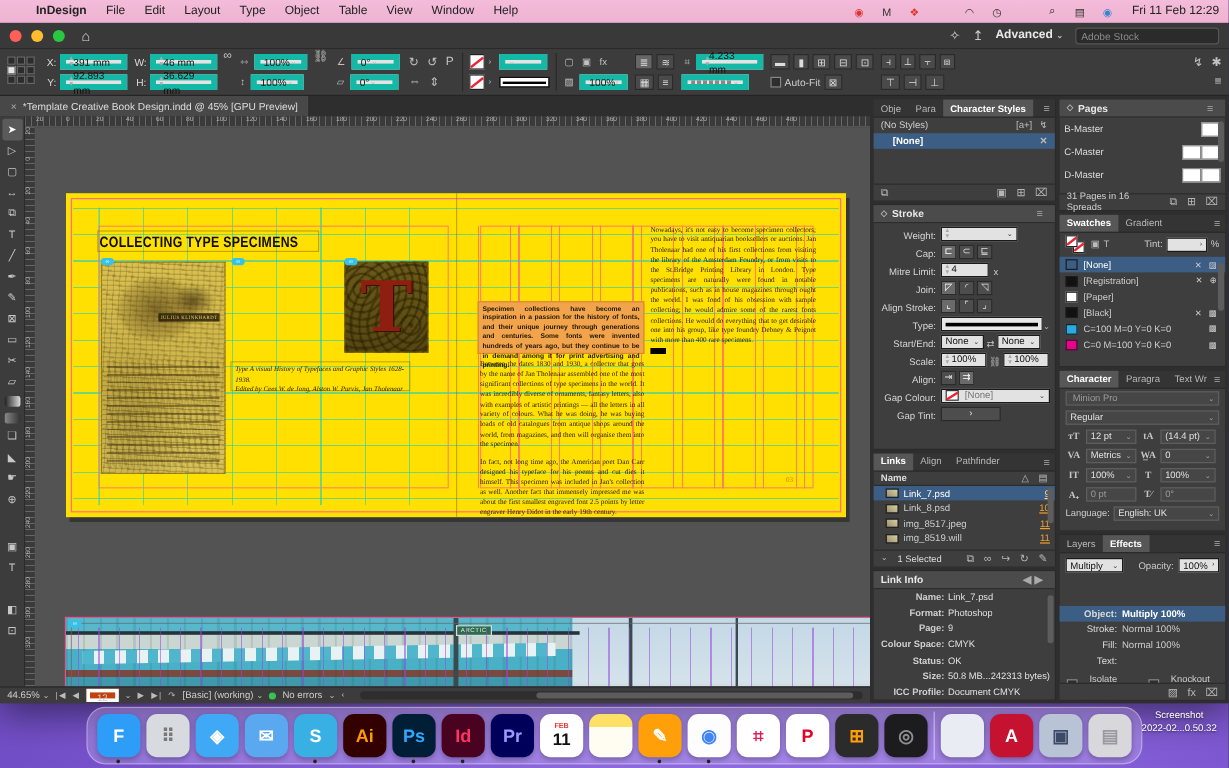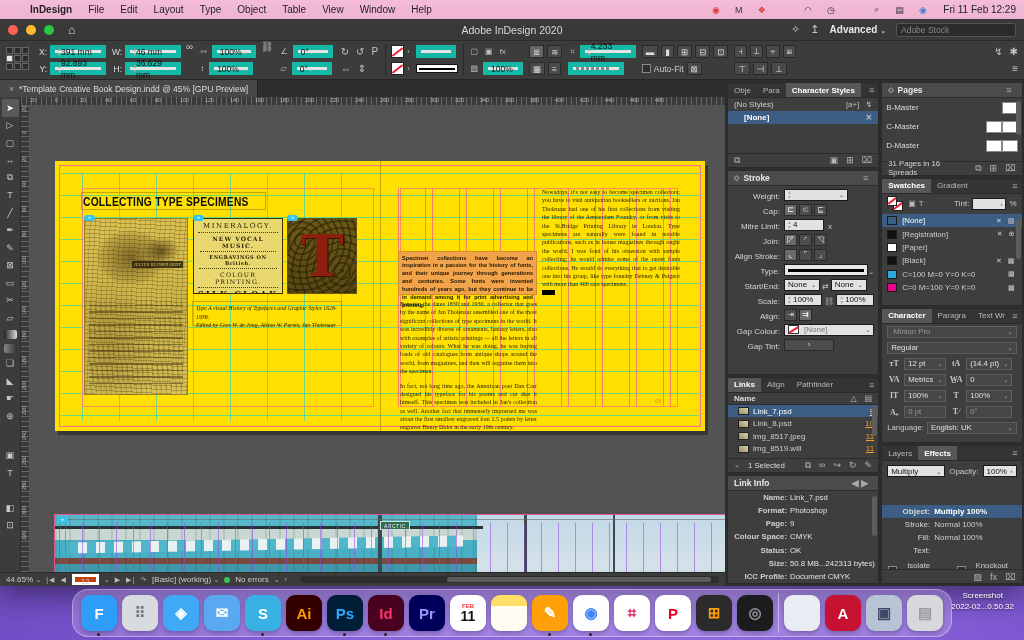--- a/index.html
+++ b/index.html
@@ -336,21 +336,20 @@
     </span>
   </div>
 
   <div class="window">
 
     <div class="titlebar">
       <span class="tl r"></span>
       <span class="tl y"></span>
       <span class="tl g"></span>
       <span class="tb-home">⌂</span>
-      <span class="tb-title">Adobe InDesign 2020</span>
       <span class="tb-right">
         <span class="tb-ic">✧</span>
         <span class="tb-ic">↥</span>
         <span class="tb-ws"><span>Advanced</span> <span class="cdd">⌄</span></span>
         <input class="tb-search" placeholder="Adobe Stock" style="">
       </span>
     </div>
 
     <div class="ctrlbar">
       <div class="proxy">
@@ -665,33 +664,20 @@
           <div class="sp-titlebox"></div>
           <div class="sp-title">COLLECTING TYPE SPECIMENS</div>
 
           <div class="linkbadge" style="left:29px; top:54px;">∞</div>
           <div class="img-frame engraving">
             <span class="eng-label">JULIUS KLINKHARDT</span>
             <span class="eng-script"></span>
           </div>
 
           <div class="linkbadge" style="left:138px; top:54px;">∞</div>
-          <div class="img-frame specimen">
-
-              <div class="sp1">MINERALOGY.</div>
-
-              <div class="sp2">NEW VOCAL MUSIC.</div>
-
-              <div class="sp3">ENGRAVINGS ON British.</div>
-
-              <div class="sp4">COLOUR PRINTING.</div>
-
-              <div class="sp5">SILK CLOAK</div>
-
-          </div>
 
           <div class="linkbadge" style="left:232px; top:54px;">∞</div>
           <div class="img-frame initialT">
             <span>T</span>
           </div>
 
           <div class="caption">
             <div>Type A visual History of Typefaces and Graphic Styles 1628-1938.</div>
             <div>Edited by Cees W. de Jong, Alston W. Purvis, Jan Tholenaar</div>
           </div>
@@ -1163,21 +1149,21 @@
         <div class="panel" style="flex:1;">
           <div class="ptabs">
 
               <span class="ptab">Layers</span>
 
               <span class="ptab active">Effects</span>
 
             <span class="ptab-menu">≡</span>
           </div>
           <div class="fx-ctl">
-            <span class="lfield" style="width:58px;">
+            <span class="lfield" style="width:48px;">
                 <span>Multiply</span>
                 <span class="dd">⌄</span>
               </span>
             <span style="margin-left:auto;">Opacity:</span>
             <span class="lfield" style="width:34px;">
                 <span>100%</span>
                 <span class="dd">›</span>
               </span>
           </div>
 

